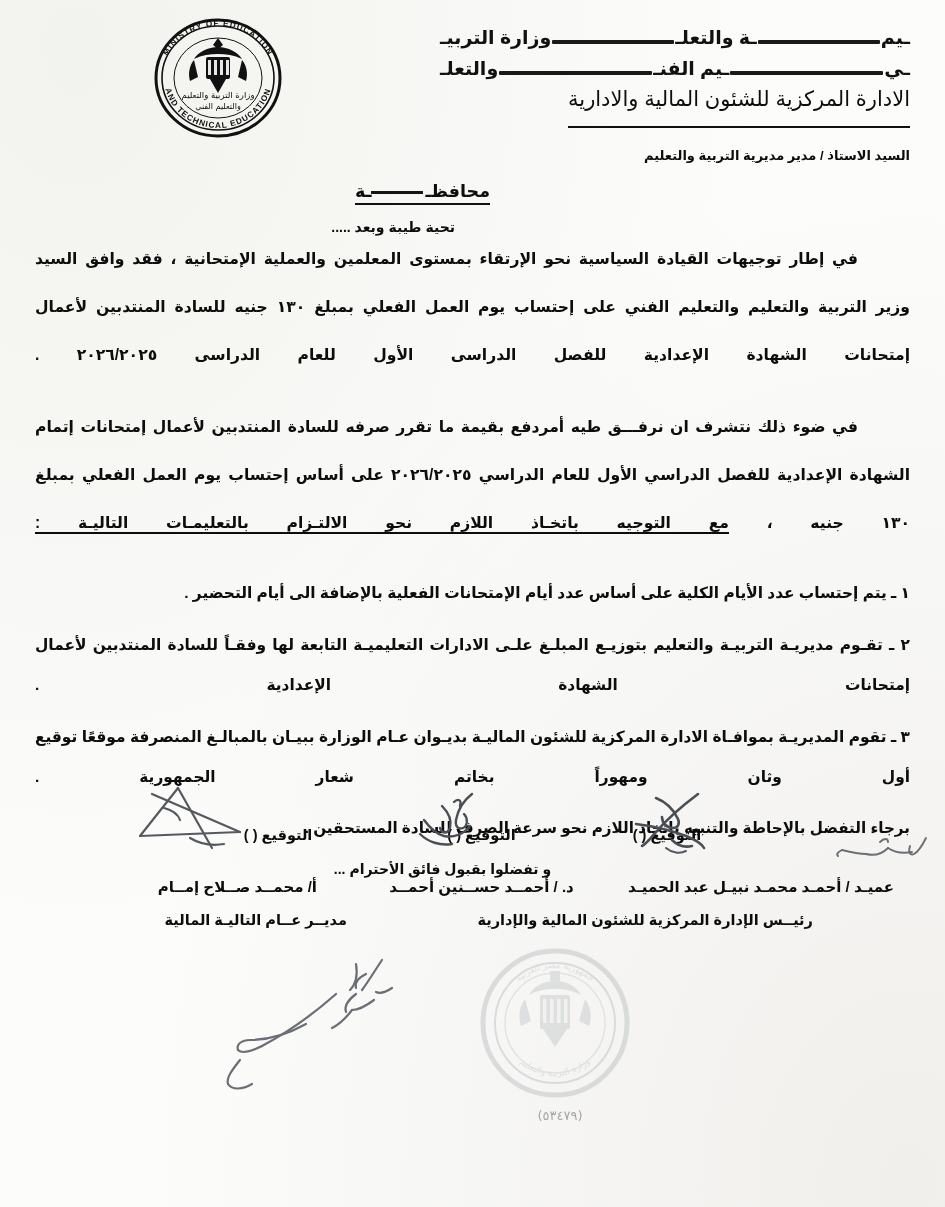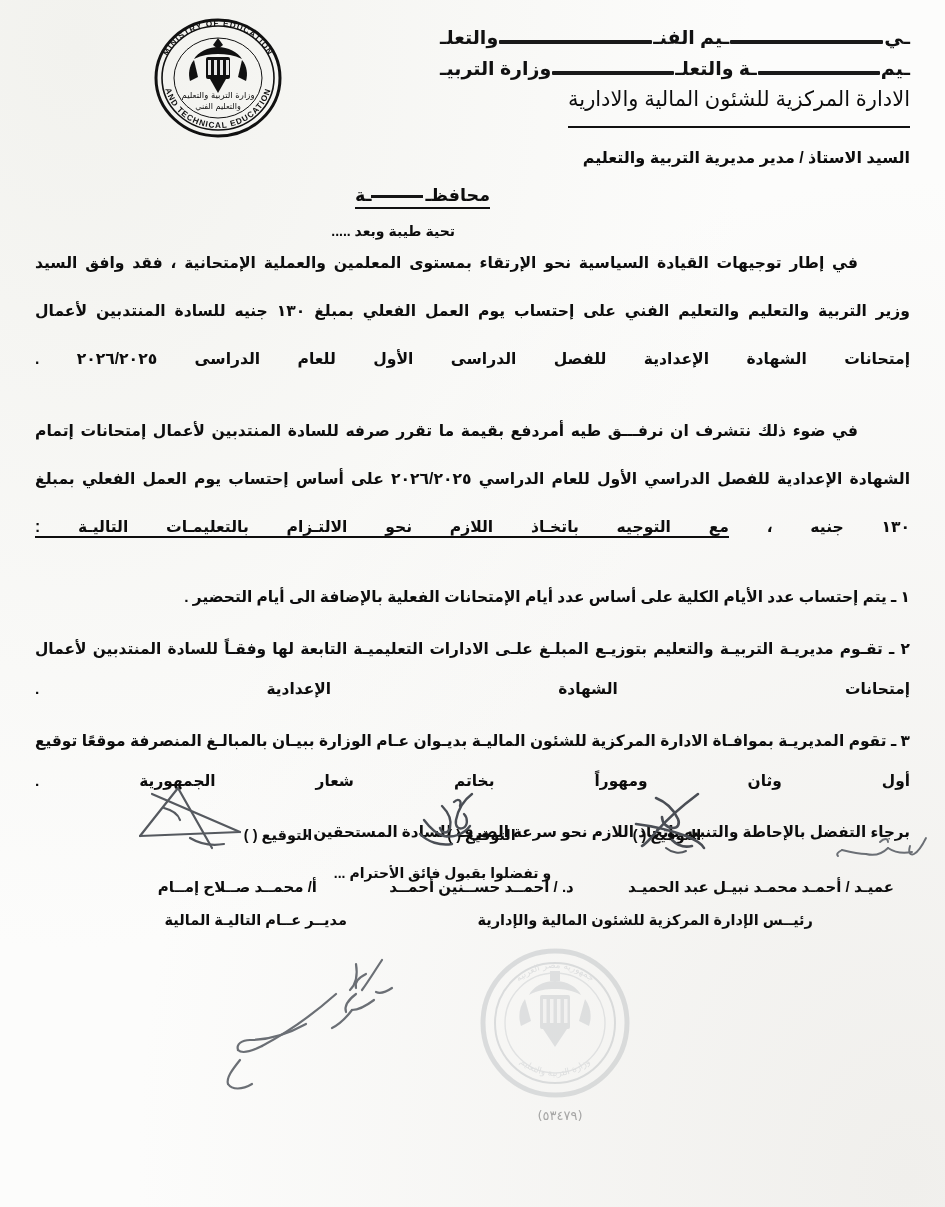--- a/index.html
+++ b/index.html
@@ -44,21 +44,21 @@
   }
   .mast-dept{
     font-size:21px;font-weight:normal;line-height:26px;margin-top:2px;
     border-bottom:2px solid #111;display:inline-block;padding-bottom:14px;
   }
   
   .content{
     position:absolute;top:138px;right:0;left:0;
   }
   .addr1{
-    text-align:right;padding-right:35px;font-size:16px;font-weight:bold;
+    text-align:right;padding-right:35px;font-size:13px;font-weight:bold;
     letter-spacing:0.3px;margin-top:10px;
   }
   .addr2{
     text-align:right;padding-right:455px;font-size:17.5px;font-weight:bold;
     margin-top:18px;
   }
   .addr2 .gov{
     border-bottom:2px solid #111;padding:0 0 1px 0;display:inline-block;
   }
   .addr2 .gov .kash{
@@ -168,32 +168,32 @@
           <textPath href="#ringTop" startOffset="50%" text-anchor="middle">MINISTRY OF EDUCATION</textPath>
         </text>
         <text font-size="8.2" font-weight="bold" fill="#111" font-family="'Liberation Sans',sans-serif" letter-spacing="1">
           <textPath href="#ringBot" startOffset="50%" text-anchor="middle">AND TECHNICAL EDUCATION</textPath>
         </text>
       </svg>
     </div>
 
     <div class="masthead">
       <div class="mast-line">
+        <span class="seg">وزارة التربيـ</span>
+        <span class="kashida"></span>
+        <span class="seg">ـة والتعلـ</span>
+        <span class="kashida"></span>
+        <span class="seg">ـيم</span>
+      </div>
+      <div class="mast-line">
         <span class="seg">والتعلـ</span>
         <span class="kashida"></span>
         <span class="seg">ـيم الفنـ</span>
         <span class="kashida"></span>
         <span class="seg">ـي</span>
-      </div>
-      <div class="mast-line">
-        <span class="seg">وزارة التربيـ</span>
-        <span class="kashida"></span>
-        <span class="seg">ـة والتعلـ</span>
-        <span class="kashida"></span>
-        <span class="seg">ـيم</span>
       </div>
       <div style="text-align:right;">
         <span class="mast-dept">الادارة المركزية للشئون المالية والادارية</span>
       </div>
     </div>
   </div>
 
   <div class="content">
 
     <div class="addr1">السيد الاستاذ /  مدير مديرية التربية والتعليم</div>

